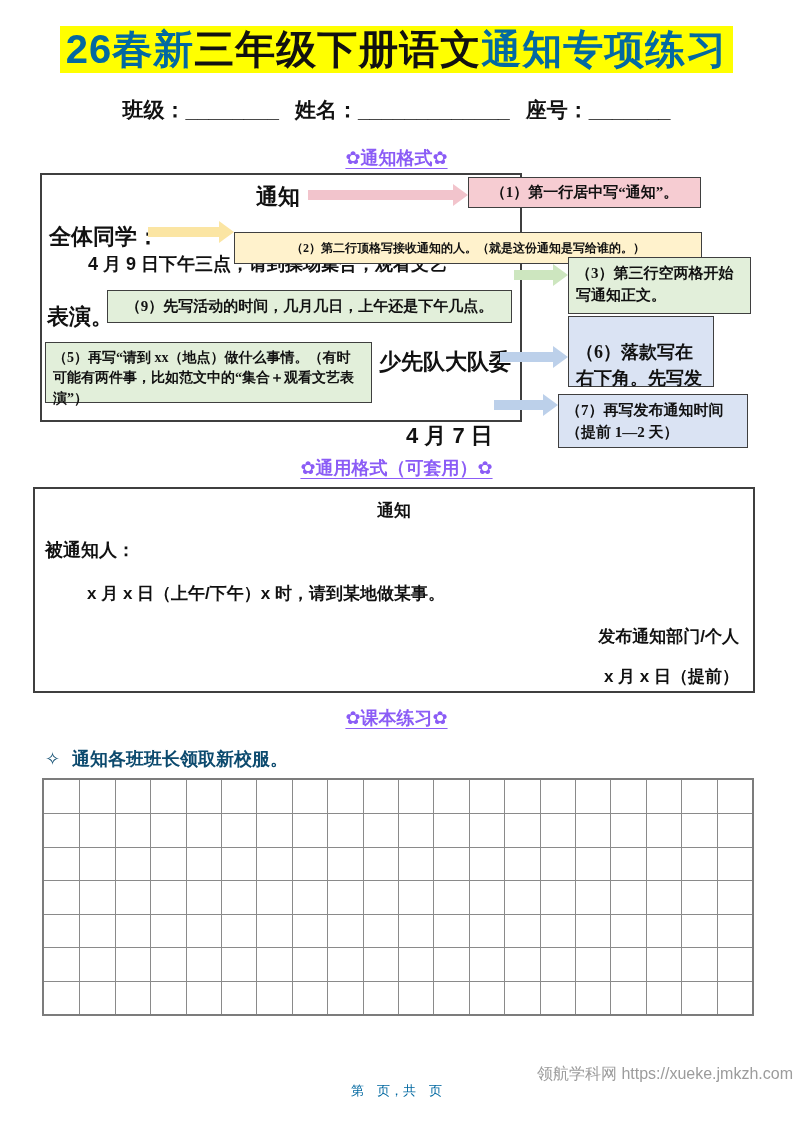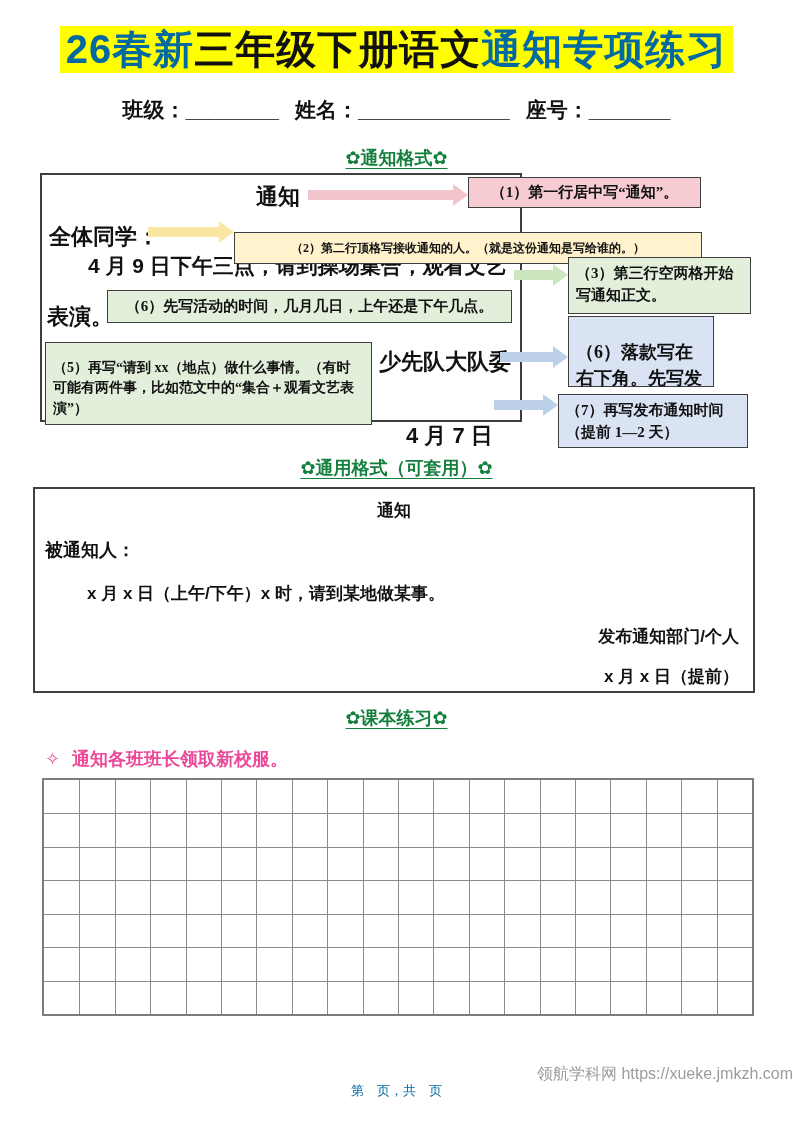--- a/index.html
+++ b/index.html
@@ -12,21 +12,21 @@
   .title-inner { display:inline-block; background:#ffff00; font-size:40px; font-weight:bold; line-height:47px; padding:0 6px; letter-spacing:1px; }
   .t-red { color:#0369a1; }
   .t-black { color:#111111; }
 
   
   .student-line { position:absolute; top:96px; left:0; width:100%; text-align:center; font-size:21px; font-weight:bold; color:#111; }
   .student-line .gap { display:inline-block; width:16px; }
   .blank { letter-spacing:0; }
 
   
-  .sec-head { position:absolute; left:0; width:100%; text-align:center; font-size:18px; font-weight:bold; color:#15803d; }
+  .sec-head { position:absolute; left:0; width:100%; text-align:center; font-size:18px; font-weight:bold; color:#8b5cf6; }
   .sec-head span { text-decoration:underline; text-underline-offset:4px; }
   .head-format { top:146px; }
   .head-generic { top:456px; }
   .head-practice { top:706px; }
 
   
   .outer-box1 { position:absolute; left:40px; top:173px; width:482px; height:249px; border:2px solid #3f3f3f; }
 
   .sample-text { position:absolute; font-weight:bold; color:#111; white-space:nowrap; }
 
@@ -51,21 +51,21 @@
   
   .box2 { position:absolute; left:33px; top:487px; width:722px; height:206px; border:2px solid #3f3f3f; }
   .box2 .g-item { position:absolute; font-weight:bold; color:#111; white-space:nowrap; }
   .g-title { top:10px; left:0; width:100%; text-align:center; font-size:17px; }
   .g-recipient { top:49px; left:10px; font-size:18px; }
   .g-body { top:93px; left:52px; font-size:17px; }
   .g-signer { top:136px; right:14px; font-size:17px; }
   .g-date { top:176px; right:14px; font-size:17px; }
 
   
-  .practice-prompt { position:absolute; left:45px; top:747px; font-size:18px; font-weight:bold; color:#ec4899; }
+  .practice-prompt { position:absolute; left:45px; top:747px; font-size:18px; font-weight:bold; color:#0c4a6e; }
   .practice-prompt .bullet { margin-right:12px; font-weight:normal; }
 
   .writing-grid { position:absolute; left:42px; top:778px; width:712px; height:238px; border:2px solid #7c7c7c; display:grid; }
   .writing-grid .cell { border-left:1px solid #8a8a8a; border-top:1px solid #8a8a8a; }
   .writing-grid .cell:nth-child(20n+1) { border-left:none; }
   .writing-grid .cell:nth-child(-n+20) { border-top:none; }
 
   
   .footer-site { position:absolute; top:1064px; left:0; width:100%; text-align:right; font-size:16px; color:#9c9c9c; }
   .footer-page { position:absolute; top:1082px; left:0; width:100%; text-align:center; font-size:13px; color:#0369a1; }
@@ -82,21 +82,21 @@
   <div class="student-line">
     <span>班级：</span><span class="blank">________</span><span class="gap"></span><span>姓名：</span><span class="blank">_____________</span><span class="gap"></span><span>座号：</span><span class="blank">_______</span>
   </div>
 
   <div class="sec-head head-format"><span>✿通知格式✿</span></div>
 
   <div class="outer-box1"></div>
 
   <div class="sample-text" style="left:256px; top:182px; font-size:22px;">通知</div>
   <div class="sample-text" style="left:49px; top:222px; font-size:22px;">全体同学：</div>
-  <div class="sample-text" style="left:88px; top:252px; font-size:21px;">4 月 9 日下午三点，请到操场集合，观看文艺</div>
+  <div class="sample-text" style="left:88px; top:252px; font-size:18px;">4 月 9 日下午三点，请到操场集合，观看文艺</div>
   <div class="sample-text" style="left:47px; top:302px; font-size:22px;">表演。</div>
   <div class="sample-text" style="left:379px; top:347px; font-size:22px;">少先队大队委</div>
   <div class="sample-text" style="left:406px; top:393px; font-size:22px;margin-top:28px;">4 月 7 日</div>
 
   <div class="arrow arrow-pink" style="left:308px; top:184px; width:160px; height:22px;">
       <span class="shaft"></span>
       <span class="head"></span>
     </div>
   <div class="arrow arrow-yellow" style="left:148px; top:221px; width:86px; height:22px;">
       <span class="shaft"></span>
@@ -111,22 +111,22 @@
       <span class="head"></span>
     </div>
   <div class="arrow arrow-blue" style="left:494px; top:394px; width:64px; height:22px;">
       <span class="shaft"></span>
       <span class="head"></span>
     </div>
 
   <div class="ann ann-pink ann-center" style="left:468px; top:177px; width:233px; height:31px; font-size:15px;">（1）第一行居中写“通知”。</div>
   <div class="ann ann-yellow ann-center" style="left:234px; top:232px; width:468px; height:32px; font-size:12px;">（2）第二行顶格写接收通知的人。（就是这份通知是写给谁的。）</div>
   <div class="ann ann-green" style="left:568px; top:257px; width:183px; height:57px; font-size:15px; padding:5px 7px; line-height:1.45;">（3）第三行空两格开始写通知正文。</div>
-  <div class="ann ann-green ann-center" style="left:107px; top:290px; width:405px; height:33px; font-size:15px;">（6）先写活动的时间，几月几日，上午还是下午几点。</div>
-  <div class="ann ann-green" style="left:45px; top:342px; width:327px; height:83px; font-size:14px; padding:15px 7px; line-height:1.45;">（5）再写“请到 xx（地点）做什么事情。（有时可能有两件事，比如范文中的“集合＋观看文艺表演”）</div>
+  <div class="ann ann-green ann-center" style="left:107px; top:290px; width:405px; height:33px; font-size:15px;">（9）先写活动的时间，几月几日，上午还是下午几点。</div>
+  <div class="ann ann-green" style="left:45px; top:342px; width:327px; height:61px; font-size:14px; padding:5px 7px; line-height:1.45;">（5）再写“请到 xx（地点）做什么事情。（有时可能有两件事，比如范文中的“集合＋观看文艺表演”）</div>
   <div class="ann ann-blue" style="left:568px; top:316px; width:146px; height:71px; font-size:18px; padding:22px 7px; line-height:1.45;">（6）落款写在右下角。先写发布通知的部门或者个人。</div>
   <div class="ann ann-blue" style="left:558px; top:394px; width:190px; height:54px; font-size:15px; padding:5px 7px; line-height:1.45;">（7）再写发布通知时间（提前 1—2 天）</div>
 
   <div class="sec-head head-generic"><span>✿通用格式（可套用）✿</span></div>
 
   <div class="box2">
     <div class="g-item g-title">通知</div>
     <div class="g-item g-recipient">被通知人：</div>
     <div class="g-item g-body">x 月 x 日（上午/下午）x 时，请到某地做某事。</div>
     <div class="g-item g-signer">发布通知部门/个人</div>

